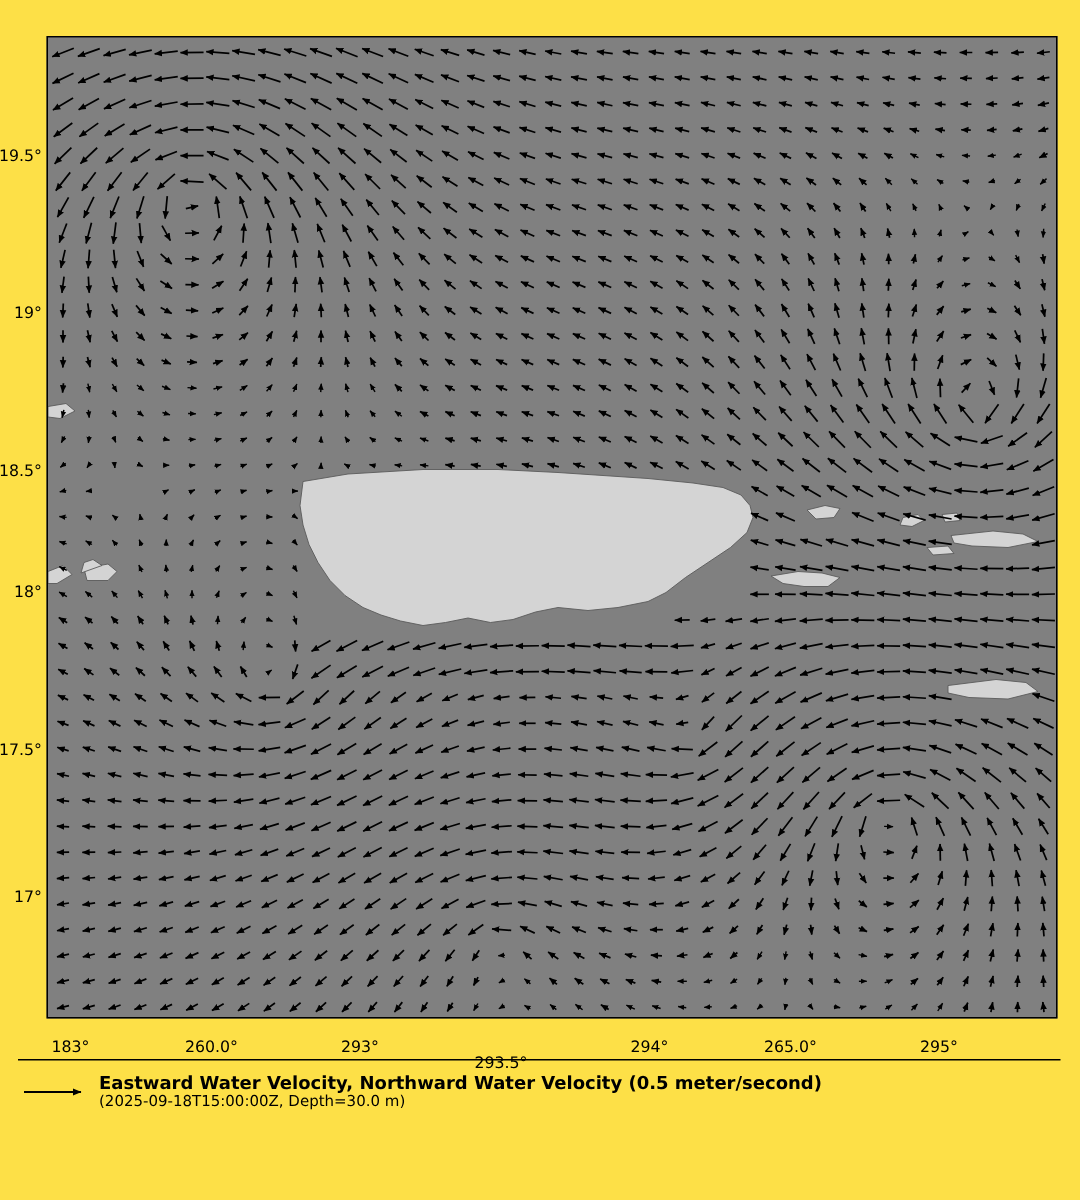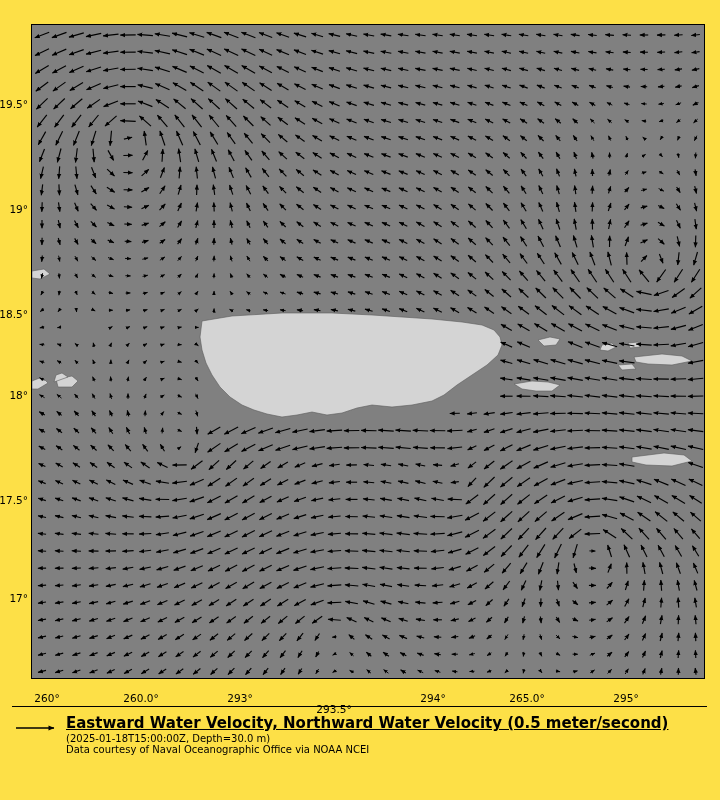--- a/index.html
+++ b/index.html
@@ -42,24 +42,23 @@
     left: 14px; top: 715px;
     width: 690px; height: 70px;
   }
   #legend-arrow { position:absolute; left:0; top:6px; }
   #legend-text {
     position: absolute;
     left: 52px; top: 0px;
     line-height: 1.18;
   }
   #legend-title {
-    font-size: 15px;
+    font-size: 12px;
     font-weight: bold;
     color: #000;
-    text-decoration: underline;
   }
   .legend-sub {
     font-size: 10px;
     color: #000;
   }
   #hr {
     position: absolute;
     left: 12px; top: 706px;
     width: 695px; height: 1px;
     background: #000;
@@ -1482,39 +1481,38 @@
     </svg>
   </div>
 
   <div class="axis-label ylab" style="left:-2px; top:98px; width:30px;">19.5°</div>
   <div class="axis-label ylab" style="left:-2px; top:203px; width:30px;">19°</div>
   <div class="axis-label ylab" style="left:-2px; top:308px; width:30px;">18.5°</div>
   <div class="axis-label ylab" style="left:-2px; top:389px; width:30px;">18°</div>
   <div class="axis-label ylab" style="left:-2px; top:494px; width:30px;">17.5°</div>
   <div class="axis-label ylab" style="left:-2px; top:592px; width:30px;">17°</div>
 
-  <div class="axis-label xlab" style="left:22px; top:692px; width:50px;">260°</div>
+  <div class="axis-label xlab" style="left:22px; top:692px; width:50px;">183°</div>
   <div class="axis-label xlab" style="left:111px; top:692px; width:60px;">260.0°</div>
   <div class="axis-label xlab" style="left:215px; top:692px; width:50px;">293°</div>
   <div class="axis-label xlab" style="left:304px; top:692px; width:60px;margin-top:11px;">293.5°</div>
   <div class="axis-label xlab" style="left:408px; top:692px; width:50px;text-align:center;">294°</div>
   <div class="axis-label xlab" style="left:497px; top:692px; width:60px;">265.0°</div>
   <div class="axis-label xlab" style="left:601px; top:692px; width:50px;">295°</div>
 
   <div id="hr"></div>
 
   <div id="legend">
     <svg id="legend-arrow" width="46" height="14">
       <defs>
         <marker id="ah2" viewBox="0 0 10 10" refX="8.5" refY="5" markerWidth="5" markerHeight="5" orient="auto-start-reverse" markerUnits="strokeWidth">
           <path d="M 0 1.2 L 9 5 L 0 8.8 z" fill="#000"></path>
         </marker>
       </defs>
       <line x1="2" y1="7" x2="40" y2="7" stroke="#000" stroke-width="1.3" marker-end="url(#ah2)"></line>
     </svg>
     <div id="legend-text">
       <div id="legend-title">Eastward Water Velocity, Northward Water Velocity (0.5 meter/second)</div>
-      <div class="legend-sub">(2025-01-18T15:00:00Z, Depth=30.0 m)</div>
-      <div class="legend-sub">Data courtesy of Naval Oceanographic Office via NOAA NCEI</div>
+      <div class="legend-sub">(2025-09-18T15:00:00Z, Depth=30.0 m)</div>
     </div>
   </div>
 
 </div>
 
 </body></html>

